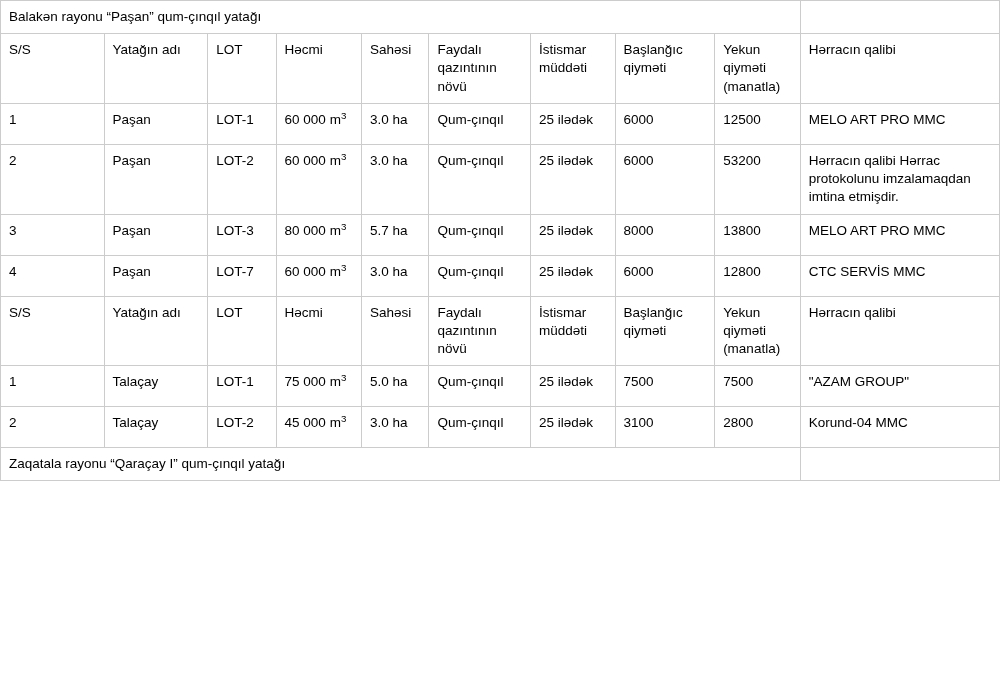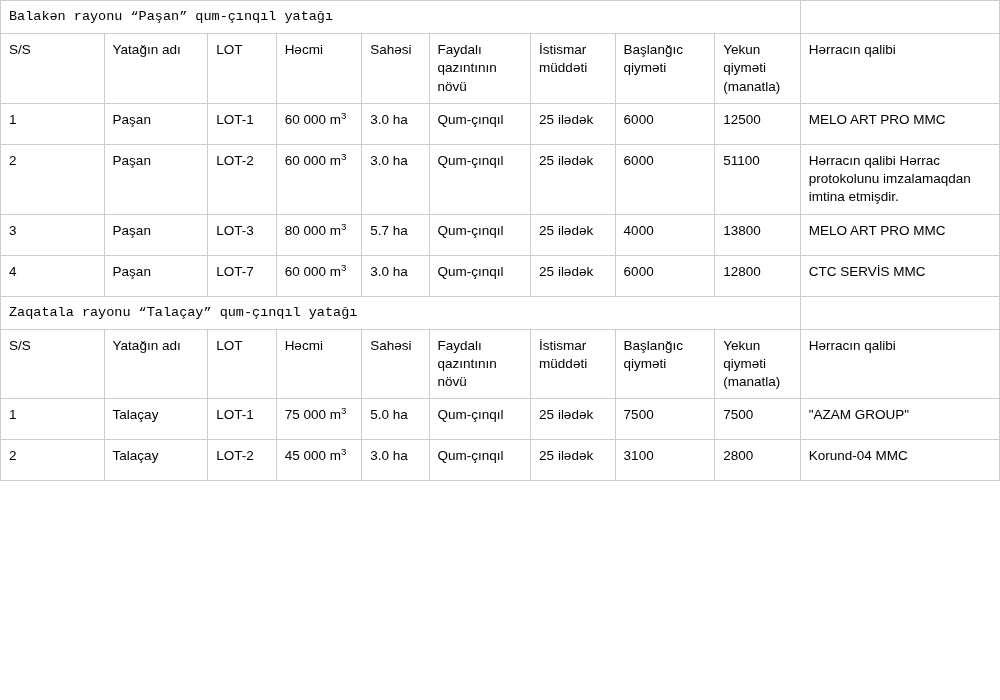--- a/index.html
+++ b/index.html
@@ -27,21 +27,20 @@
   table.sheet td {
     border: 1px solid #cccccc;
     padding: 7px 8px 7px 8px;
     vertical-align: top;
     line-height: 1.35;
     word-wrap: break-word;
     overflow-wrap: break-word;
   }
   td.section {
     border-right: none;
-    font-family: Liberation Mono, monospace;
   }
   td.spacer {
     border: none;
     border-left: 1px solid #cccccc;
   }
   .col-ss      { width: 103px; }
   .col-name    { width: 103px; }
   .col-lot     { width: 68px; }
   .col-vol     { width: 85px; }
   .col-area    { width: 67px; }
@@ -108,54 +107,50 @@
 
       <tr>
         <td>2</td>
         <td>Paşan</td>
         <td>LOT-2</td>
         <td><span>60 000</span> <span>m</span><sup>3</sup></td>
         <td>3.0 ha</td>
         <td>Qum-çınqıl</td>
         <td>25 ilədək</td>
         <td>6000</td>
-        <td>51100</td>
+        <td>53200</td>
         <td>Hərracın qalibi Hərrac protokolunu imzalamaqdan imtina etmişdir.</td>
       </tr>
 
       <tr class="row-tall">
         <td>3</td>
         <td>Paşan</td>
         <td>LOT-3</td>
         <td><span>80 000</span> <span>m</span><sup>3</sup></td>
         <td>5.7 ha</td>
         <td>Qum-çınqıl</td>
         <td>25 ilədək</td>
-        <td>4000</td>
+        <td>8000</td>
         <td>13800</td>
         <td>MELO ART PRO MMC</td>
       </tr>
 
       <tr class="row-tall">
         <td>4</td>
         <td>Paşan</td>
         <td>LOT-7</td>
         <td><span>60 000</span> <span>m</span><sup>3</sup></td>
         <td>3.0 ha</td>
         <td>Qum-çınqıl</td>
         <td>25 ilədək</td>
         <td>6000</td>
         <td>12800</td>
         <td>CTC SERVİS MMC</td>
       </tr>
 
-      <tr>
-        <td class="section" colspan="9">Zaqatala rayonu “Talaçay” qum-çınqıl yatağı</td>
-        <td class="spacer"></td>
-      </tr>
       <tr>
         <td>S/S</td>
         <td>Yatağın adı</td>
         <td>LOT</td>
         <td>Həcmi</td>
         <td>Sahəsi</td>
         <td>Faydalı qazıntının növü</td>
         <td>İstismar müddəti</td>
         <td>Başlanğıc qiyməti</td>
         <td>Yekun qiyməti (manatla)</td>
@@ -181,16 +176,20 @@
         <td>LOT-2</td>
         <td><span>45 000</span> <span>m</span><sup>3</sup></td>
         <td>3.0 ha</td>
         <td>Qum-çınqıl</td>
         <td>25 ilədək</td>
         <td>3100</td>
         <td>2800</td>
         <td>Korund-04 MMC</td>
       </tr>
 
+      <tr>
+        <td class="section" colspan="9">Zaqatala rayonu “Qaraçay I” qum-çınqıl yatağı</td>
+        <td class="spacer"></td>
+      </tr>
 
     </tbody>
   </table>
 </div>
 
 </body></html>

